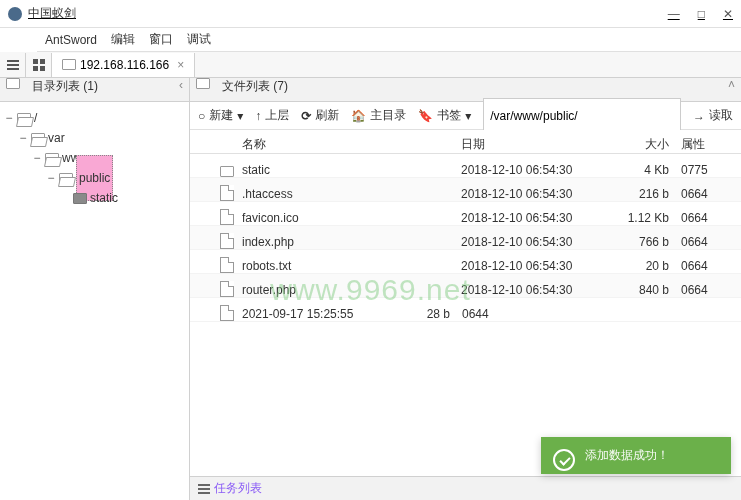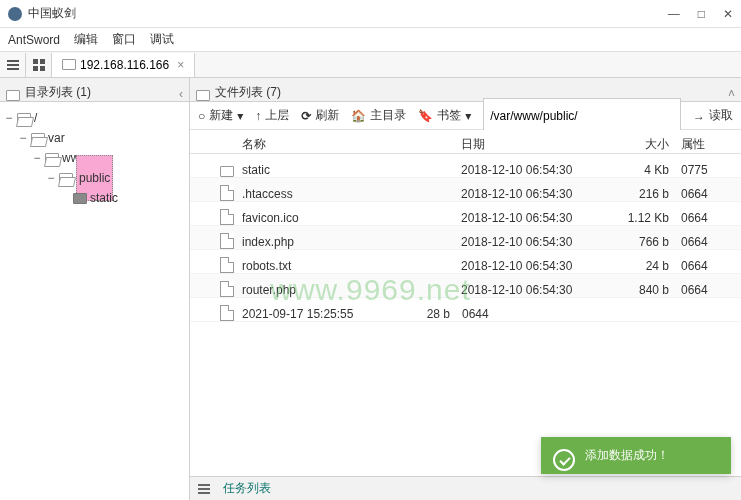--- a/index.html
+++ b/index.html
@@ -1,29 +1,29 @@
 <!DOCTYPE html>
 <html><head>
 <meta charset="utf-8">
 <style>
 * { margin:0; padding:0; box-sizing:border-box; font-family:"Microsoft YaHei",Arial,sans-serif; font-size:12px; }
 body { background:#fff; width:741px; height:500px; overflow:hidden; position:relative; }
-.titlebar { height:28px; display:flex; align-items:center; padding:0 8px; border-bottom:1px solid #e0e0e0; }
+.titlebar { height:28px; display:flex; align-items:center; padding:0 8px; border-bottom:1px solid #e0e0e0;text-decoration:underline; }
 .titlebar .appicon { width:14px; height:14px; border-radius:50%; background:#4a6a8a; margin-right:6px; }
 .titlebar .title { flex:1; color:#333; }
 .winbtns { display:flex; gap:18px; color:#555; }
 .winbtns span { cursor:default; }
-.menubar { height:24px; display:flex; align-items:center; padding:0 8px; gap:14px; color:#333; border-bottom:1px solid #e0e0e0; }
+.menubar { height:24px; display:flex; align-items:center; padding:0 8px; gap:14px; color:#333; border-bottom:1px solid #e0e0e0;margin-left:37px; }
 .toolbar { height:26px; display:flex; align-items:center; border-bottom:1px solid #d0d0d0; background:#f7f7f7; }
 .toolbar .tbtn { width:26px; height:24px; display:flex; align-items:center; justify-content:center; border-right:1px solid #d0d0d0; }
 .toolbar .tab { height:24px; display:flex; align-items:center; padding:0 10px; gap:4px; border-right:1px solid #d0d0d0; background:#fff; }
 .toolbar .closex { color:#888; margin-left:4px; cursor:pointer; }
 .main { display:flex; height:calc(500px - 28px - 24px - 26px); }
 .left { width:190px; border-right:1px solid #d0d0d0; display:flex; flex-direction:column; }
-.panelhdr { height:24px; background:#f2f2f2; border-bottom:1px solid #d0d0d0; display:flex; align-items:flex-end; padding:0 6px; gap:5px; color:#333; }
+.panelhdr { height:24px; background:#f2f2f2; border-bottom:1px solid #d0d0d0; display:flex; align-items:flex-start; padding:0 6px; gap:12px; color:#333; }
 .panelhdr .chev { color:#888; margin-left:auto; }
 .tree { padding:6px 4px; color:#333; flex:1; overflow:auto; }
 .tree .node { display:flex; align-items:center; height:20px; gap:3px; }
 .tree .tw { display:inline-block; width:10px; text-align:center; color:#666; }
 .fico { width:14px; height:11px; background:#fff; border:1px solid #999; border-radius:1px; position:relative; display:inline-block; }
 .fico.open::after { content:""; position:absolute; left:-1px; top:3px; width:14px; height:8px; background:#fff; border:1px solid #999; border-radius:1px; transform:skewX(-12deg); }
 .fico.closed { background:#8a8a8a; border-color:#777; }
 .tree .sel { background:#f9a8d4; border:1px dotted #888; padding:15px 2px; }
 .right { flex:1; display:flex; flex-direction:column; }
 .filebar { height:28px; display:flex; align-items:center; gap:12px; padding:0 8px; border-bottom:1px solid #e0e0e0; color:#333; }
@@ -34,21 +34,21 @@
 .thead { border-bottom:1px solid #e0e0e0; color:#333; position:sticky; top:0; background:#fff; }
 .trow { border-bottom:1px solid #f3f3f3; color:#333; }
 .trow:nth-child(even){ background:#fafafa; }
 .c-ico { width:22px; display:flex; align-items:center; }
 .c-name { flex:1; }
 .c-date { width:150px; }
 .c-size { width:70px; text-align:right; padding-right:12px; }
 .c-attr { width:60px; }
 .fileico { width:14px; height:16px; border:1px solid #999; background:#fff; position:relative; }
 .fileico::after { content:""; position:absolute; right:-1px; top:-1px; width:5px; height:5px; background:#fff; border-left:1px solid #999; border-bottom:1px solid #999; }
-.taskbar { height:24px; border-top:1px solid #d0d0d0; background:#f2f2f2; display:flex; align-items:center; padding:0 8px; gap:13px; color:#0f766e; }
+.taskbar { height:24px; border-top:1px solid #d0d0d0; background:#f2f2f2; display:flex; align-items:center; padding:0 8px; gap:4px; color:#8b5cf6; }
 .toast { position:absolute; right:10px; bottom:26px; background:#6bb04a; color:#fff; padding:10px 18px 10px 44px; min-width:190px; box-shadow:0 2px 8px rgba(0,0,0,.2); }
 .toast .chk { position:absolute; left:12px; top:12px; width:22px; height:22px; border:2px solid #fff; border-radius:50%; }
 .toast .chk::after { content:""; position:absolute; left:5px; top:6px; width:8px; height:4px; border-left:2px solid #fff; border-bottom:2px solid #fff; transform:rotate(-45deg); }
 .toast .t1 { font-weight:bold; font-size:13px; }
 .toast .t2 { font-size:12px; opacity:.95; }
 .watermark { position:absolute; left:50%; top:58%; transform:translate(-50%,-50%); font-size:30px; color:rgba(120,200,120,.45); letter-spacing:1px; pointer-events:none; font-weight:500; }
 svg { display:block; }
 </style>
 </head>
 <body>
@@ -209,21 +209,21 @@
             <div class="c-date">2018-12-10 06:54:30</div>
             <div class="c-size">766 b</div>
             <div class="c-attr">0664</div>
           </div>
           <div class="trow">
             <div class="c-ico">
               <span class="fileico"></span>
             </div>
             <div class="c-name">robots.txt</div>
             <div class="c-date">2018-12-10 06:54:30</div>
-            <div class="c-size">24 b</div>
+            <div class="c-size">20 b</div>
             <div class="c-attr">0664</div>
           </div>
           <div class="trow">
             <div class="c-ico">
               <span class="fileico"></span>
             </div>
             <div class="c-name">router.php</div>
             <div class="c-date">2018-12-10 06:54:30</div>
             <div class="c-size">840 b</div>
             <div class="c-attr">0664</div>

